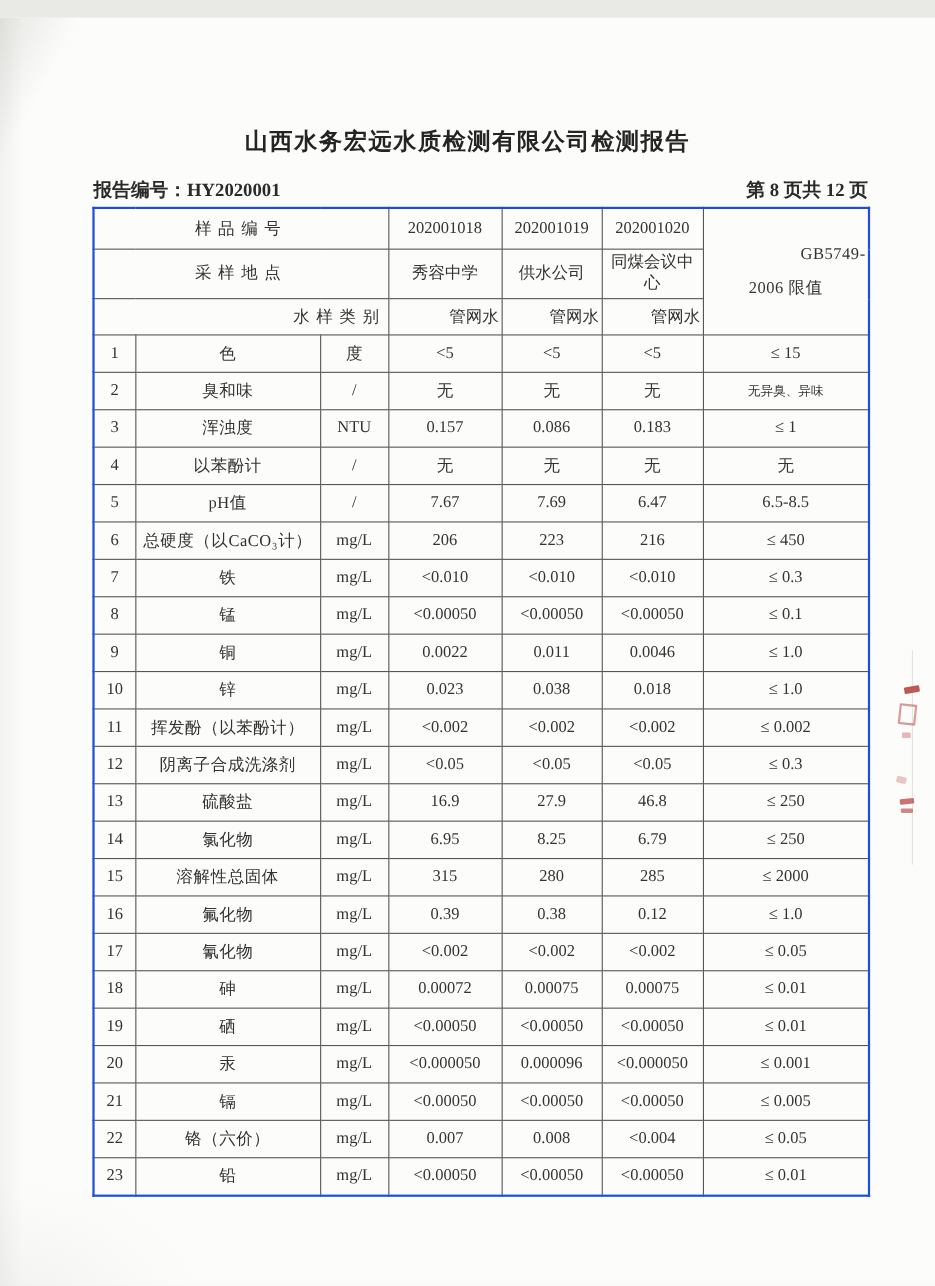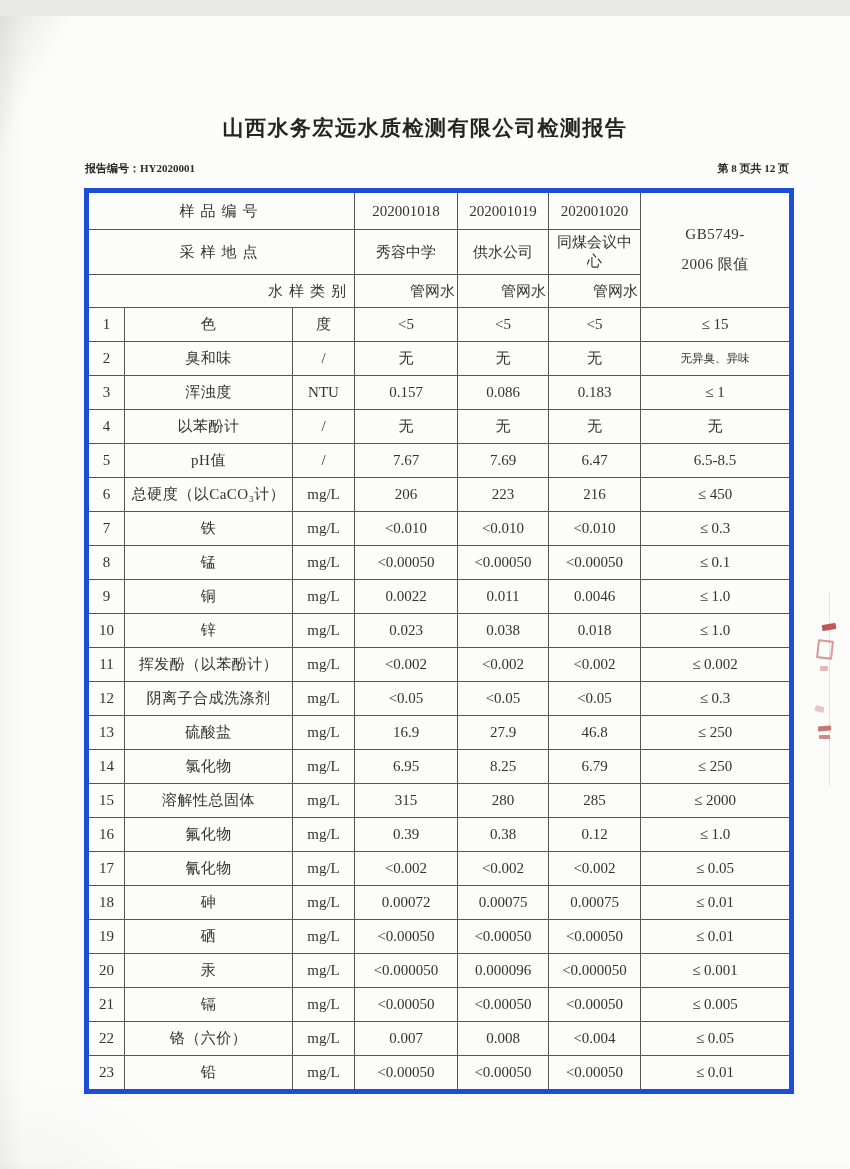--- a/index.html
+++ b/index.html
@@ -19,39 +19,39 @@
       linear-gradient(0deg, rgba(120,120,115,0.05) 0%, rgba(120,120,115,0) 2%);
   }
   .title {
     position:absolute; top:98px; left:0; right:0; margin:0;
     text-align:center; font-size:21px; font-weight:bold; letter-spacing:1.5px;
     color:#242424;
   }
   .meta {
     position:absolute; top:145px; left:85px; width:704px;
     display:flex; justify-content:space-between; align-items:baseline;
-    font-size:11px; font-weight:bold; color:#2a2a2a;
+    font-size:17px; font-weight:bold; color:#2a2a2a;
   }
   .table-wrap { position:absolute; top:172px; left:84px; }
   table.results {
     border-collapse:collapse; width:705px; table-layout:fixed;
-    border:5px solid #1d4ed8;
+    border:2px solid #1d4ed8;
   }
   table.results td {
     border:1px solid #565656; text-align:center; vertical-align:middle;
     font-size:15px; padding:0 2px; color:#333; overflow:hidden;
   }
   tr.hr1 td { height:36px; }
   tr.hr2 td { height:44px; line-height:1.25; }
   tr.hr3 td { height:32px;text-align:right; }
   tbody#rows tr td { height:33px; }
   td.c-name { text-align:left; padding-left:9px; letter-spacing:0.5px; }
   td.c-head { letter-spacing:6px; }
   td.limit-head { font-size:15.5px; letter-spacing:0.5px; }
-  td.limit-head .l1 { margin-bottom:12px; }
+  td.limit-head .l1 { margin-bottom:12px;text-align:right; }
   tbody#rows tr:nth-child(2) td.c-limit { font-size:11.5px; letter-spacing:0;text-align:center; }
   td.c-no { font-size:14.5px; }
   
   .stamp { position:absolute; left:806px; top:598px; width:44px; height:160px; pointer-events:none; }
   .stamp .m { position:absolute; background:var(--stamp-red,#b43a36); border-radius:1px; }
   .m1 { left:16px; top:10px;  width:14px; height:6px; opacity:.85; transform:rotate(-10deg); }
   .m2 { left:11px; top:26px;  width:12px; height:15px; opacity:.5; transform:rotate(6deg);
         background:transparent !important; border:2px solid var(--stamp-red,#b43a36); }
   .m3 { left:14px; top:52px;  width:8px;  height:5px; opacity:.35; }
   .m4 { left:9px;  top:92px;  width:9px;  height:6px; opacity:.28; transform:rotate(14deg); }

